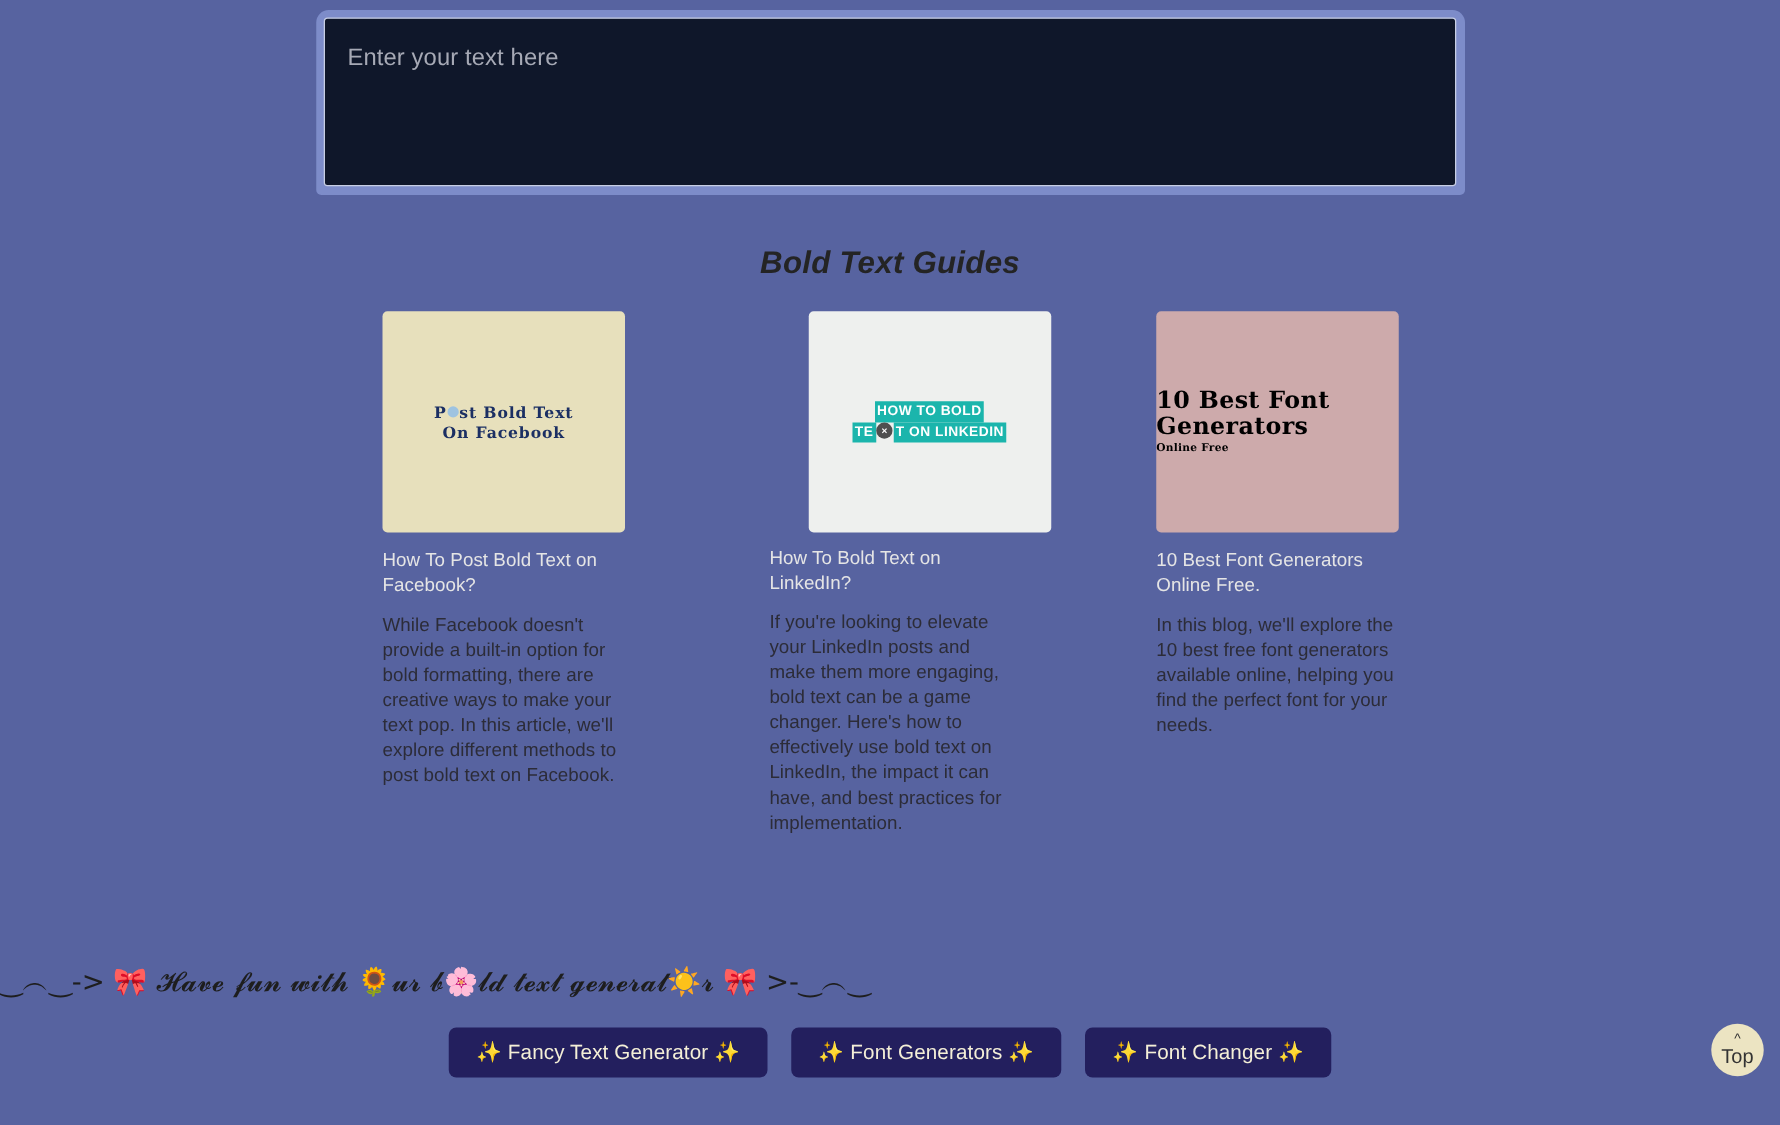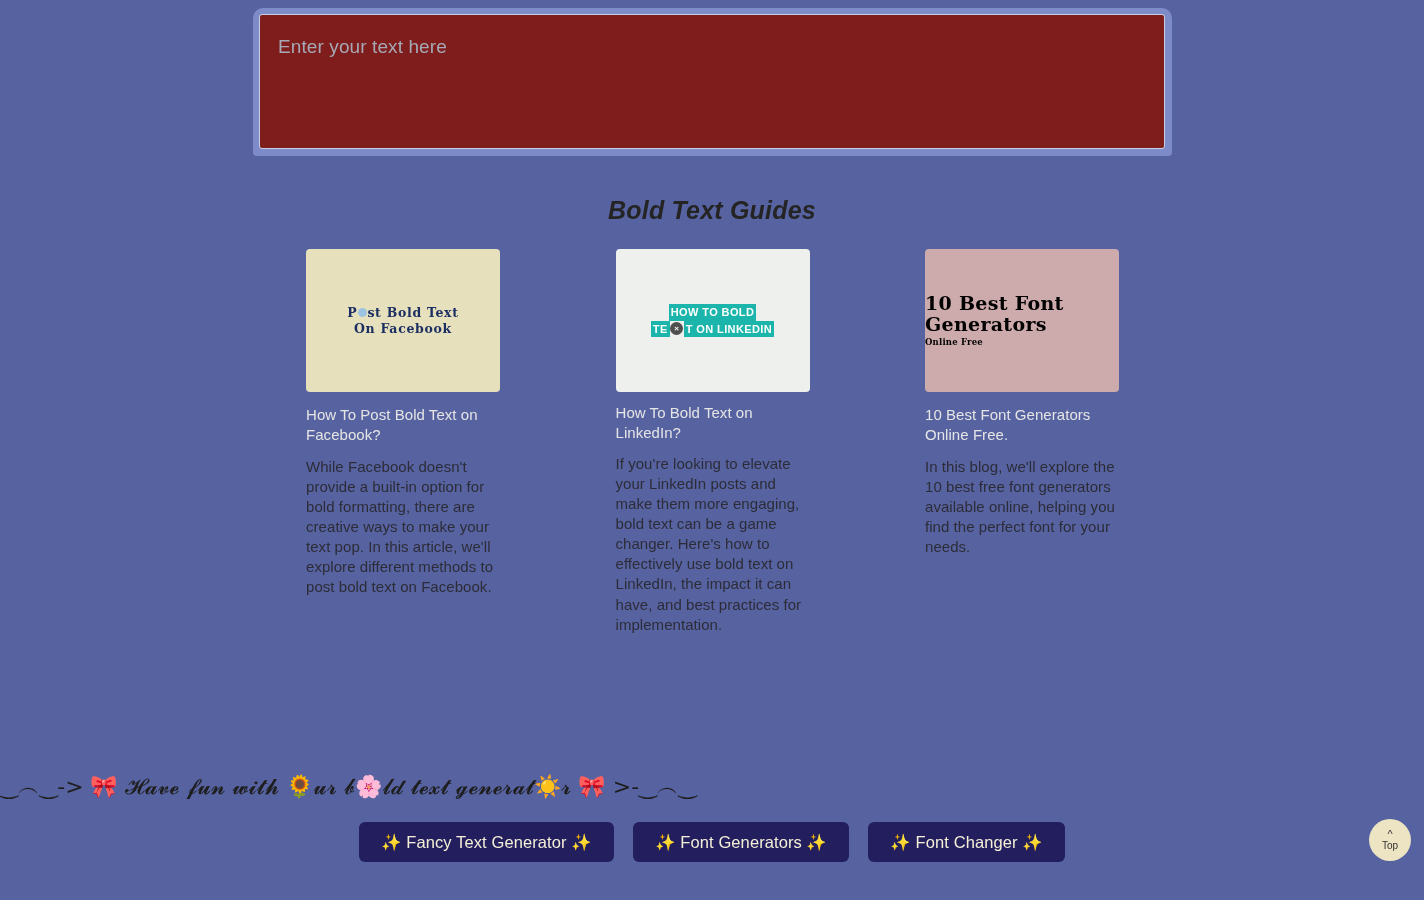--- a/index.html
+++ b/index.html
@@ -21,21 +21,21 @@
     top: 8px;
     width: 919px;
     height: 148px;
     background: #7d8cc9;
     border-radius: 10px 10px 4px 4px;
     padding: 6px 7px 7px 6px;
   }
   .editor-box {
     width: 100%;
     height: 100%;
-    background: #7f1d1d;
+    background: #0f172a;
     border: 1px solid #c8cee4;
     border-radius: 3px;
     padding: 20px 18px;
     position: relative;
     overflow: hidden;
   }
   .editor-placeholder {
     font-size: 19px;
     color: #a6a9b5;
     font-family: "Liberation Sans", sans-serif;
@@ -64,30 +64,30 @@
     left: 306px;
     width: 813px;
     display: flex;
     justify-content: space-between;
     align-items: flex-start;
   }
   .card { width: 194px; }
 
   .thumb {
     width: 194px;
-    height: 143px;
+    height: 177px;
     border-radius: 4px;
     display: flex;
     align-items: center;
     justify-content: center;
     overflow: hidden;
     position: relative;
   }
   .thumb-fb  { background: #e7e0bc; }
-  .thumb-li  { background: #eef0ee; }
+  .thumb-li  { background: #eef0ee; margin-left: 31px; }
   .thumb-fg  { background: #cdaaab; }
 
   .fb-art {
     text-align: center;
     color: #1b2f63;
     font-family: "DejaVu Serif", serif;
     font-weight: bold;
     font-size: 12.5px;
     line-height: 1.28;
     letter-spacing: 0.7px;
@@ -216,21 +216,21 @@
     border: none;
     cursor: pointer;
     display: flex;
     flex-direction: column;
     align-items: center;
     justify-content: center;
     line-height: 1;
     font-family: "Liberation Sans", sans-serif;
   }
   .top-caret { font-size: 11px; margin-bottom: 1px; }
-  .top-label { font-size: 10px; }
+  .top-label { font-size: 16px; }
 </style>
 </head>
 <body>
 
 <div class="editor-wrap">
   <div class="editor-box">
     <div class="editor-placeholder">Enter your text here</div>
   </div>
 </div>
 

